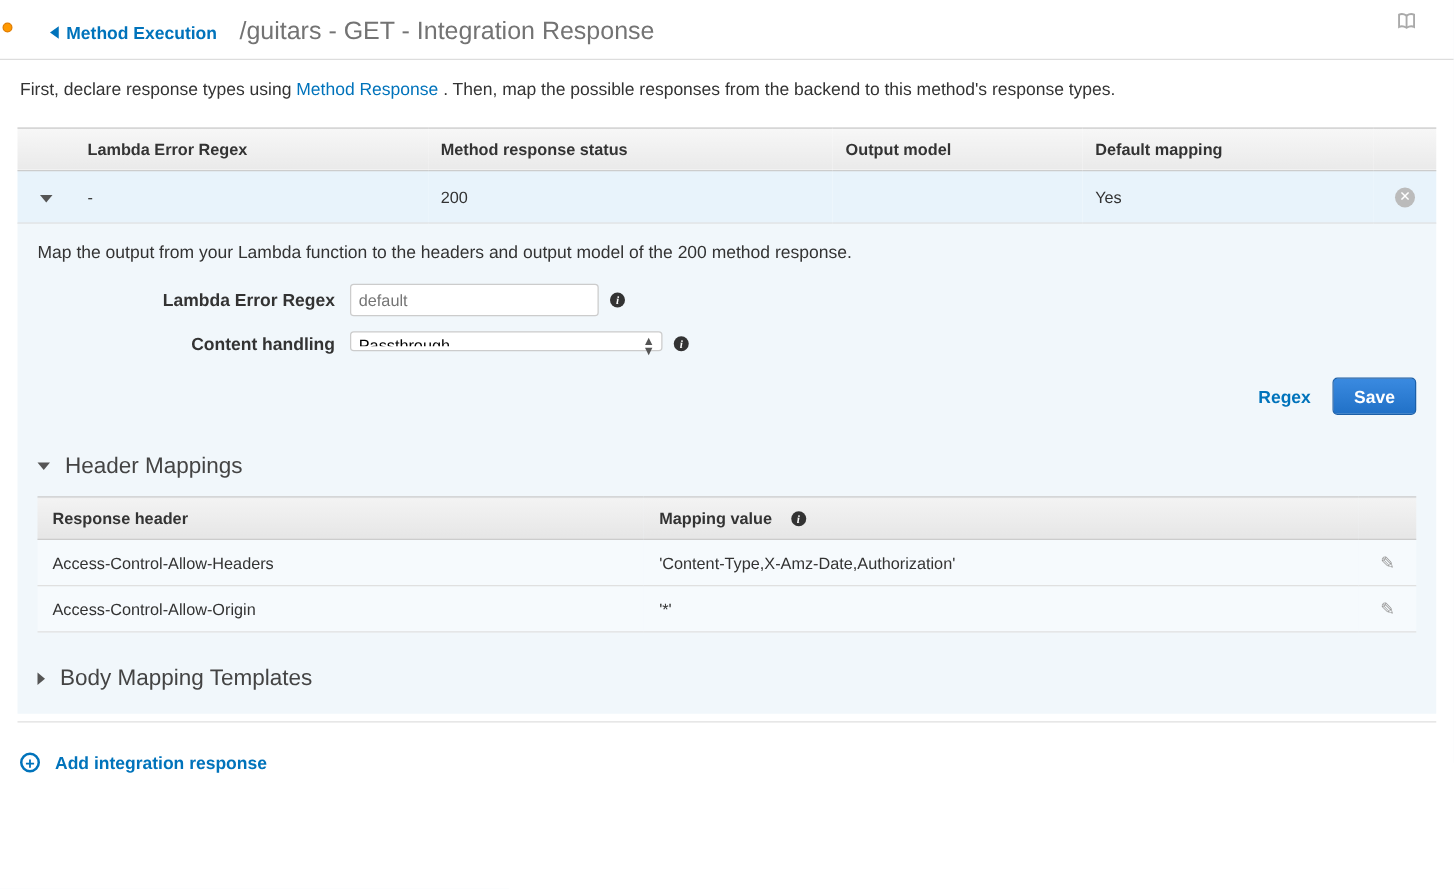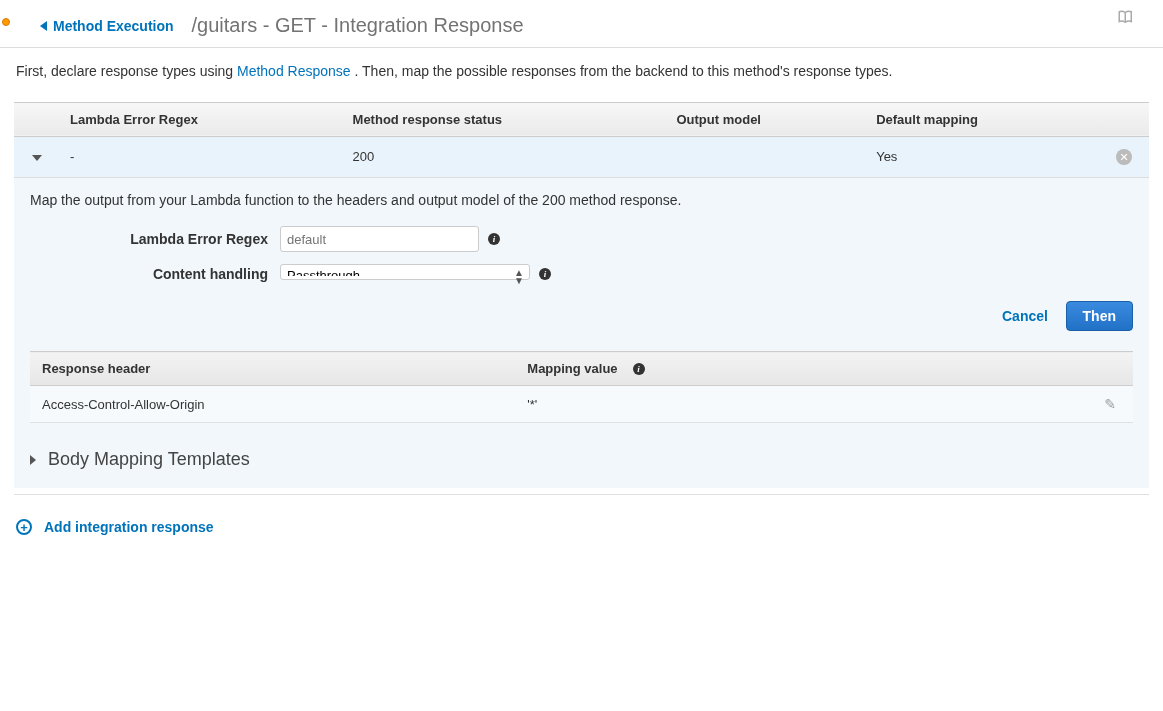--- a/index.html
+++ b/index.html
@@ -338,40 +338,49 @@
     <div class="select-wrap">
       <select class="select-input">
         <option>Passthrough</option>
       </select>
       <span class="select-caret">▲<br>▼</span>
     </div>
     <span class="info-icon"></span>
   </div>
 
   <div class="actions">
-    <span class="cancel-link">Cancel</span>
-    <button class="save-btn">Then</button>
-  </div>
-
+    <span class="cancel-link">Regex</span>
+    <button class="save-btn">Save</button>
+  </div>
+
+  <div class="section-header">
+    <span class="caret-down"></span>
+    <span class="section-title">Header Mappings</span>
+  </div>
 
   <table class="sub-table">
     <thead>
       <tr>
         <th style="width:44%">Response header</th>
         <th>
           <span class="th-info">
             <span>Mapping value</span>
             <span class="info-icon"></span>
           </span>
         </th>
         <th></th>
       </tr>
     </thead>
     <tbody>
       <tr>
+        <td>Access-Control-Allow-Headers</td>
+        <td>'Content-Type,X-Amz-Date,Authorization'</td>
+        <td class="editcol"><span class="pencil">✎</span></td>
+      </tr>
+      <tr>
         <td>Access-Control-Allow-Origin</td>
         <td>'*'</td>
         <td class="editcol"><span class="pencil">✎</span></td>
       </tr>
     </tbody>
   </table>
 
   <div class="section-header" style="padding-bottom:8px;">
     <span class="caret-right"></span>
     <span class="section-title">Body Mapping Templates</span>

